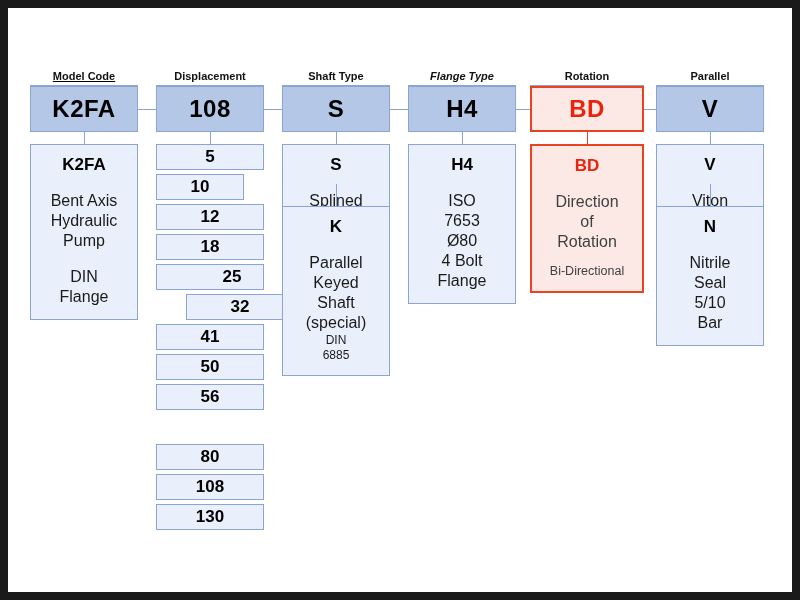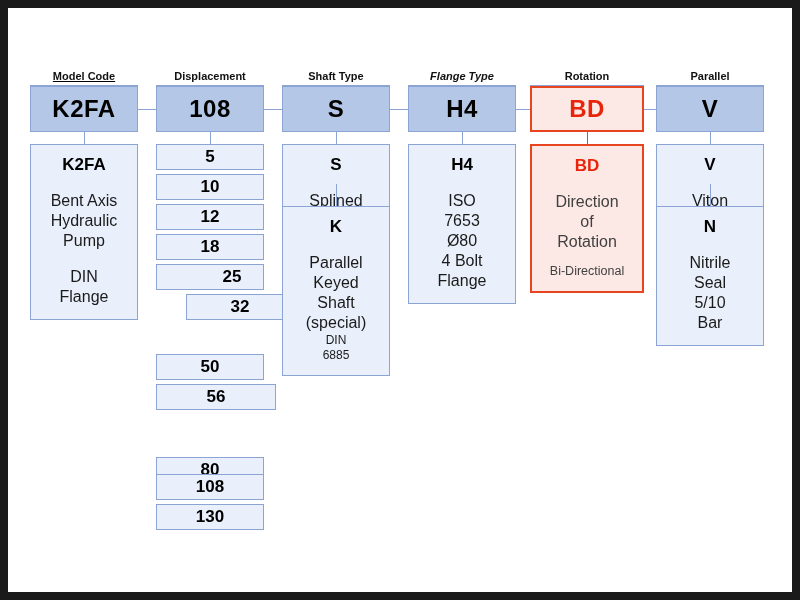--- a/index.html
+++ b/index.html
@@ -147,28 +147,29 @@
       <div class="column" style="left: 148px; width: 108px; top: 60px;">
         <div class="col-header">Displacement</div>
       </div>
       <div class="hdr-rule" style="left: 148px; width: 108px; top: 77px;"></div>
       <div class="box code" style="position: absolute; left: 148px; top: 78px; width: 108px;">
         <span class="code-txt">108</span>
       </div>
       <div class="conn-h" style="left: 256px; width: 18px; top: 101px;"></div>
       <div class="conn-v" style="left: 202px; top: 124px; height: 12px;"></div>
       <div class="box list-box" style="position: absolute; left: 148px; top: 136px; width: 108px;">5</div>
-      <div class="box list-box" style="position: absolute; left: 148px; top: 166px; width: 108px;">10</div>
+      <div class="box list-box" style="position: absolute; left: 148px; top: 166px; width: 88px;">10</div>
       <div class="box list-box" style="position: absolute; left: 148px; top: 196px; width: 108px;">12</div>
       <div class="box list-box" style="position: absolute; left: 148px; top: 226px; width: 108px;">18</div>
       <div class="box list-box" style="position: absolute; left: 148px; top: 256px; width: 108px; padding-left: 44px;">25</div>
       <div class="box list-box" style="position: absolute; left: 148px; top: 286px; width: 108px; margin-left: 30px;">32</div>
+      <div class="box list-box" style="position: absolute; left: 148px; top: 316px; width: 108px;">41</div>
       <div class="box list-box" style="position: absolute; left: 148px; top: 346px; width: 108px;">50</div>
-      <div class="box list-box" style="position: absolute; left: 148px; top: 376px; width: 120px;">56</div>
-      <div class="box list-box" style="position: absolute; left: 148px; top: 436px; width: 108px; margin-top: 13px;">80</div>
+      <div class="box list-box" style="position: absolute; left: 148px; top: 376px; width: 108px;">56</div>
+      <div class="box list-box" style="position: absolute; left: 148px; top: 436px; width: 108px;">80</div>
       <div class="box list-box" style="position: absolute; left: 148px; top: 466px; width: 108px;">108</div>
       <div class="box list-box" style="position: absolute; left: 148px; top: 496px; width: 108px;">130</div>
       <div class="column" style="left: 274px; width: 108px; top: 60px;">
         <div class="col-header">Shaft Type</div>
       </div>
       <div class="hdr-rule" style="left: 274px; width: 108px; top: 77px;"></div>
       <div class="box code" style="position: absolute; left: 274px; top: 78px; width: 108px;">
         <span class="code-txt">S</span>
       </div>
       <div class="conn-h" style="left: 382px; width: 18px; top: 101px;"></div>

